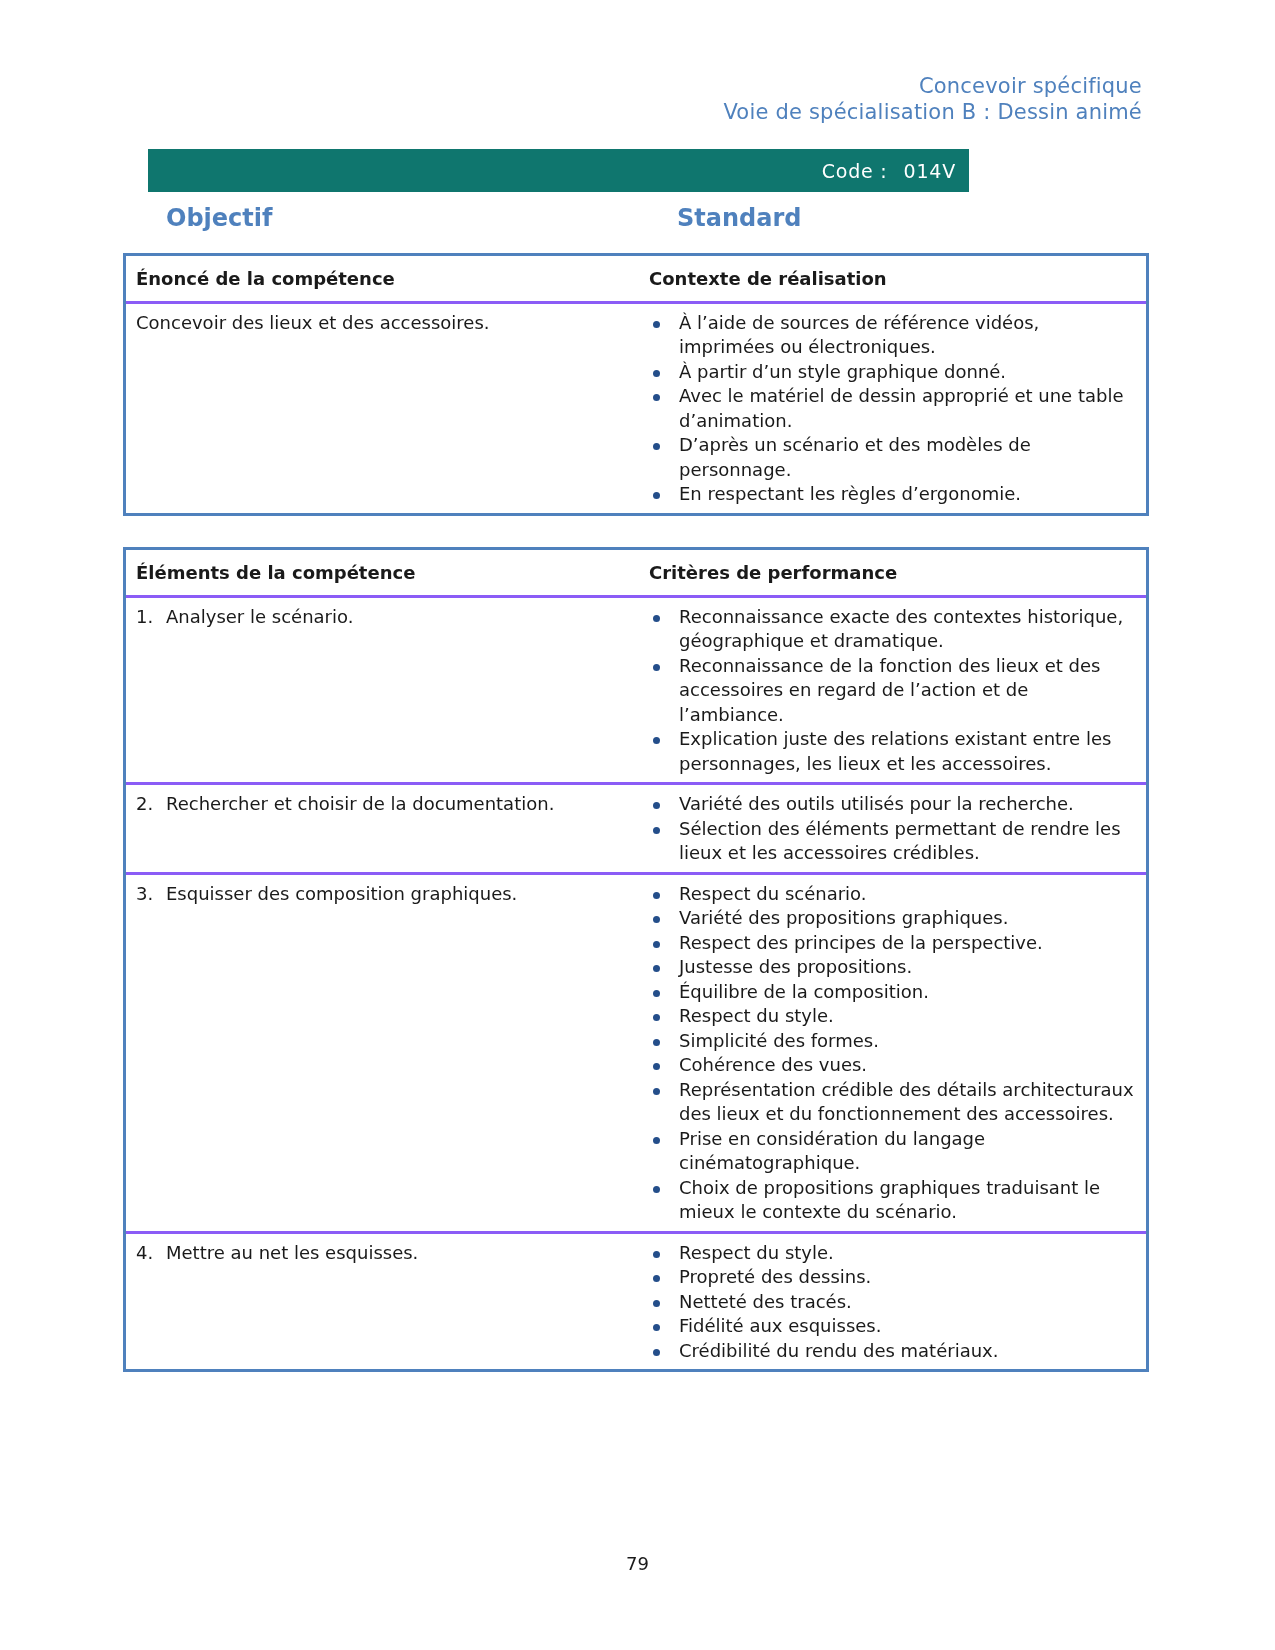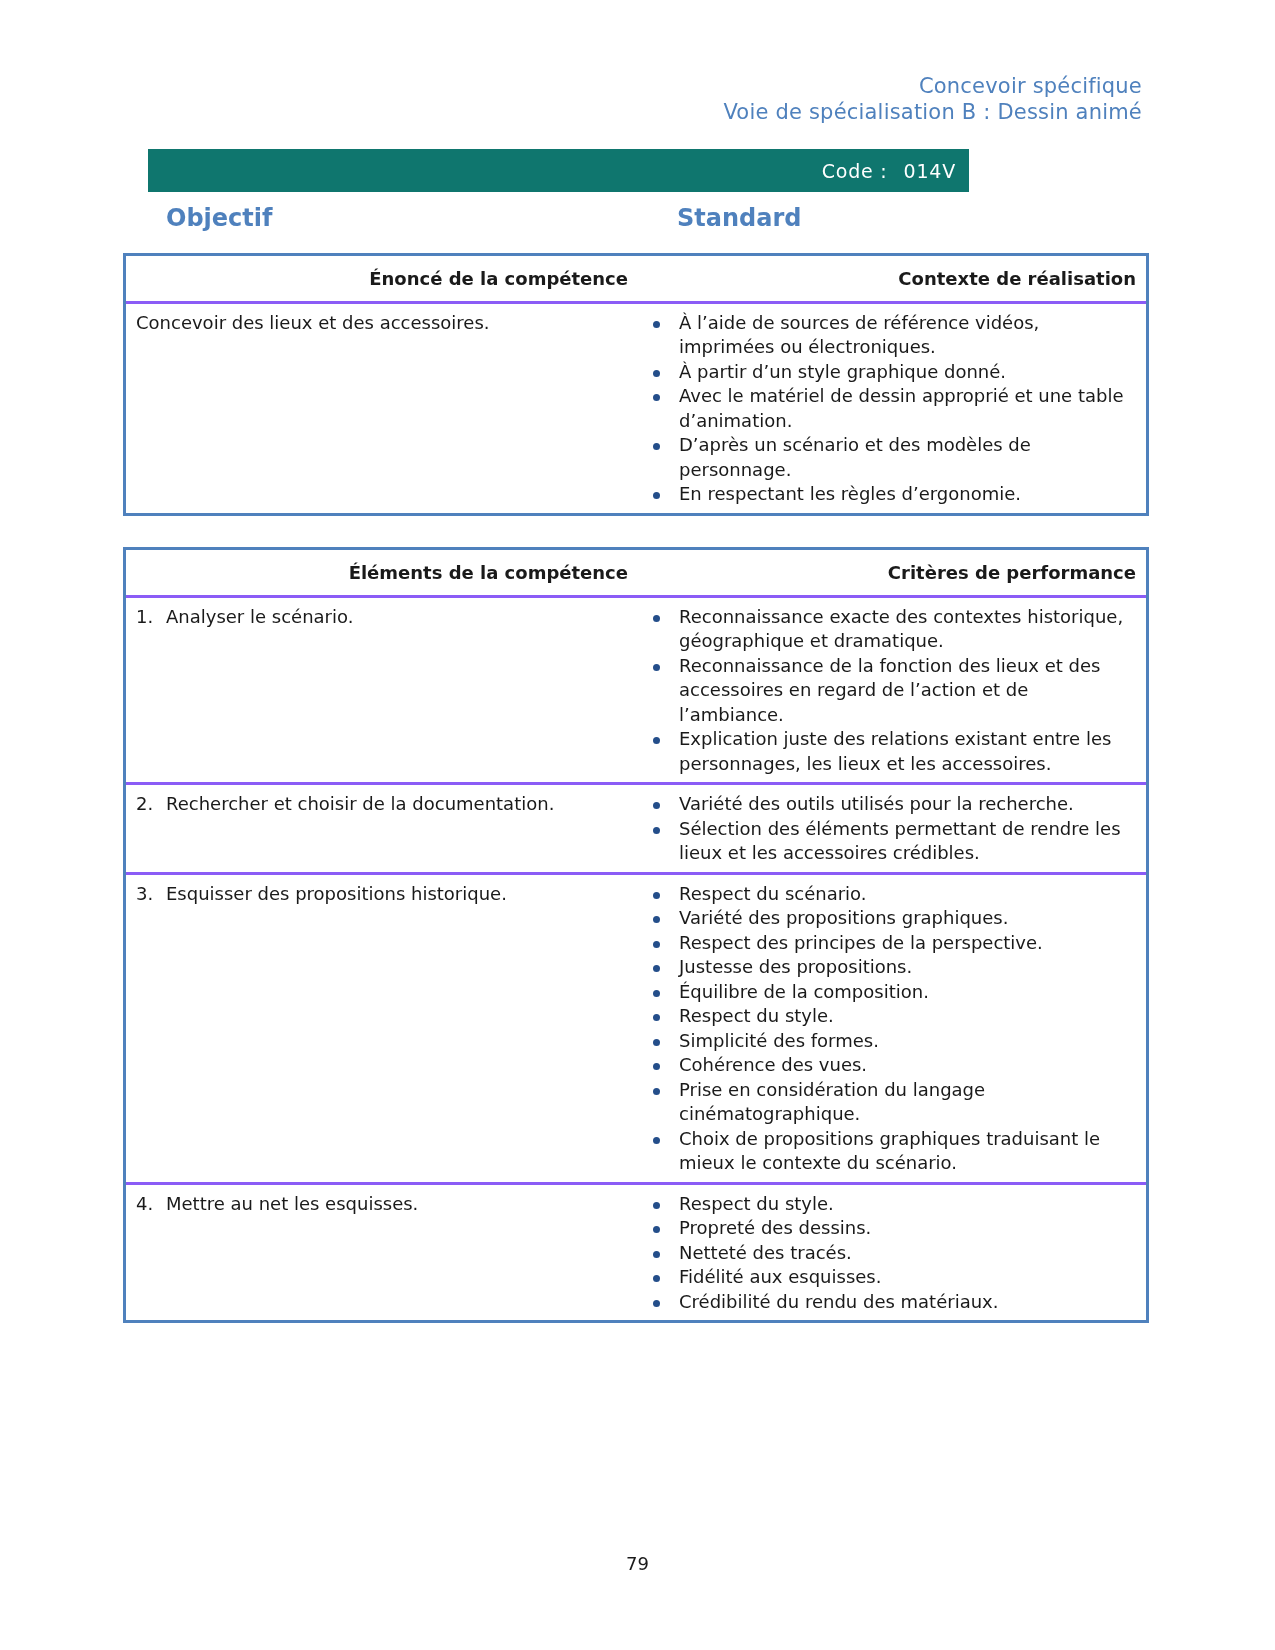--- a/index.html
+++ b/index.html
@@ -10,21 +10,21 @@
   .section-titles { position:absolute; left:124px; top:204px; width:1025px; height:40px; }
   .section-titles .st { position:absolute; top:0; font-size:24px; font-weight:bold; color:#4f81bd;margin-left:32px; }
   .st-left { left:10px; }
   .st-right { left:521px; }
   .tbl { position:absolute; left:123px; width:1026px; border:3px solid #4f81bd; box-sizing:border-box; border-collapse:collapse; }
   .tbl-row { display:flex; border-top:3px solid #8b5cf6; }
   .tbl-row:first-child { border-top:none; }
   .cell { box-sizing:border-box; padding:7px 10px 6px 10px; font-size:18px; line-height:24.5px; }
   .cell.left { width:512px; }
   .cell.right { flex:1; padding-left:11px; }
-  .hdr .cell { font-weight:bold; padding-top:11px; padding-bottom:9px; font-size:18px;text-align:right; }
+  .hdr .cell { font-weight:bold; padding-top:11px; padding-bottom:9px; font-size:18px; }
   ul.bullets { list-style:none; margin:0; padding:0; }
   ul.bullets li { position:relative; padding-left:30px; }
   ul.bullets li::before { content:""; position:absolute; left:4px; top:10px; width:7px; height:7px; border-radius:50%; background:#244e8a; }
   .num { display:inline-block; width:30px; }
   .page-num { position:absolute; left:0; right:0; top:1553px; text-align:center; font-size:18px; color:#1a1a1a; }
 </style>
 </head>
 <body>
 
 <div class="page-header">
@@ -87,32 +87,33 @@
     <div class="cell right">
       <ul class="bullets">
         <li>Variété des outils utilisés pour la recherche.</li>
         <li>Sélection des éléments permettant de rendre les lieux et les accessoires crédibles.</li>
       </ul>
     </div>
   </div>
 
   <div class="tbl-row">
     <div class="cell left">
-      <span class="num">3.</span><span>Esquisser des propositions historique.</span>
+      <span class="num">3.</span><span>Esquisser des composition graphiques.</span>
     </div>
     <div class="cell right">
       <ul class="bullets">
         <li>Respect du scénario.</li>
         <li>Variété des propositions graphiques.</li>
         <li>Respect des principes de la perspective.</li>
         <li>Justesse des propositions.</li>
         <li>Équilibre de la composition.</li>
         <li>Respect du style.</li>
         <li>Simplicité des formes.</li>
         <li>Cohérence des vues.</li>
+        <li>Représentation crédible des détails architecturaux des lieux et du fonctionnement des accessoires.</li>
         <li>Prise en considération du langage cinématographique.</li>
         <li>Choix de propositions graphiques traduisant le mieux le contexte du scénario.</li>
       </ul>
     </div>
   </div>
 
   <div class="tbl-row">
     <div class="cell left">
       <span class="num">4.</span><span>Mettre au net les esquisses.</span>
     </div>

